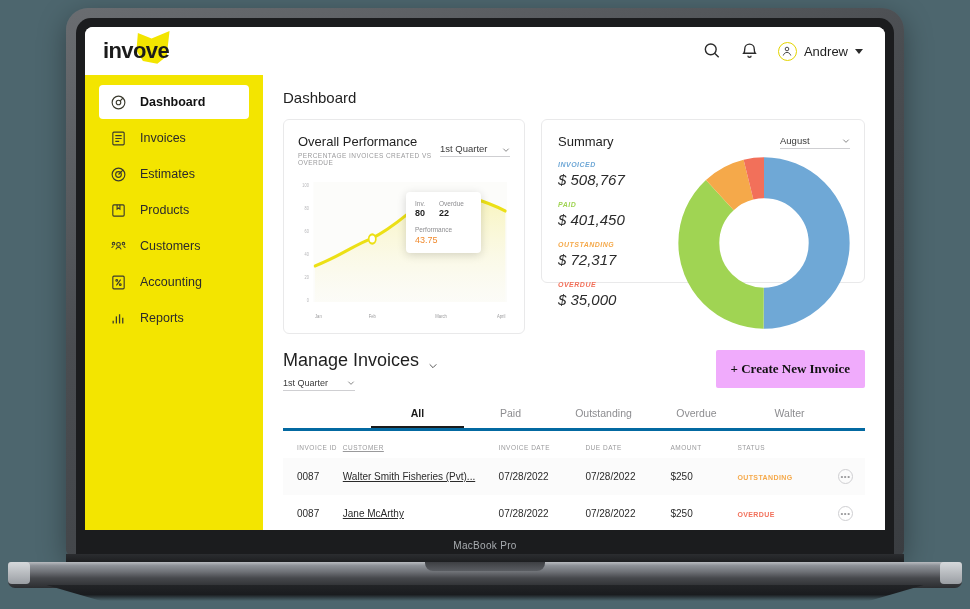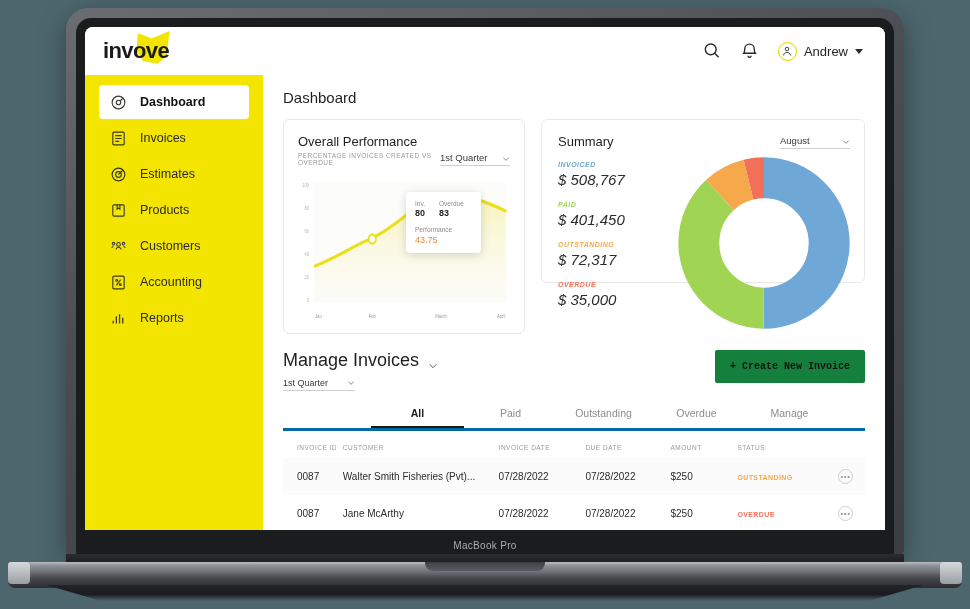--- a/index.html
+++ b/index.html
@@ -134,21 +134,21 @@
   .page-title { font-size: 15px; color: #1f1f1f; margin-bottom: 13px; }
 
   .cards-row { display: flex; gap: 16px; }
   .card {
     border: 1px solid #e9e9ea; border-radius: 6px;
     background: #fff;
   }
   .card-perf { width: 302px; height: 215px; padding: 14px 14px 6px 14px; }
   .card-sum  { flex: 1; height: 164px; padding: 14px 14px 6px 16px; }
 
-  .card-head { display: flex; align-items: flex-end; }
+  .card-head { display: flex; align-items: center; }
   .card-title { font-size: 13px; color: #1f1f1f; }
   .card-sub { font-size: 6.5px; color: #9a9a9c; letter-spacing: .45px; margin-top: 3px; }
   .dropdown {
     margin-left: auto; display: flex; align-items: center; gap: 10px;
     font-size: 9.5px; color: #3a3a3a; border-bottom: 1px solid #cfcfd2;
     padding-bottom: 2px; min-width: 70px; justify-content: space-between; cursor: pointer;
   }
   .chev { width: 8px; height: 8px; color: #6a6a6a; flex: none; }
 
   
@@ -177,45 +177,45 @@
   .invoices { margin-top: 16px; }
   .inv-head { display: flex; align-items: flex-start; }
   .inv-title-wrap { display: flex; align-items: center; gap: 9px; }
   .inv-title { font-size: 18px; color: #1f1f1f; }
   .inv-filter {
     display: flex; align-items: center; gap: 12px; margin-top: 7px;
     font-size: 9px; color: #3a3a3a; border-bottom: 1px solid #cfcfd2;
     width: 72px; justify-content: space-between; padding-bottom: 2px; cursor: pointer;
   }
   .create-btn {
-    margin-left: auto; background: #15803d; color: #121212;
-    font-size: 10px; font-weight: bold; border: none;
+    margin-left: auto; background: #f0abfc; color: #121212;
+    font-size: 13px; font-weight: bold; border: none;
     padding: 11px 15px; border-radius: 2px; cursor: pointer;
-    font-family: Liberation Mono, monospace;
+    font-family: Liberation Serif, serif;
   }
   .tabs {
     display: flex; gap: 0; margin-top: 16px;
     border-bottom: 3px solid #0369a1;
     padding-left: 88px;
   }
   .tab {
     font-size: 10.5px; color: #8d8d90; padding: 0 0 7px 0;
     width: 93px; text-align: center; cursor: pointer;
   }
   .tab.active { color: #1b1b1b; font-weight: bold; border-bottom: 2px solid #1b1b1b; }
 
   table { width: 100%; border-collapse: collapse; margin-top: 8px; }
   th {
     font-size: 6.5px; color: #9a9a9c; letter-spacing: .5px;
     text-align: left; font-weight: normal; padding: 5px 0 7px 0;
   }
   td { font-size: 10px; color: #2b2b2b; padding: 11px 0; }
   tbody tr.alt { background: #fbfbfb; }
   .col-id { width: 62px; padding-left: 14px !important; }
-  .col-cust { width: 172px; }
+  .col-cust { width: 172px; text-decoration: underline; }
   .col-idate { width: 92px; }
   .col-ddate { width: 90px; }
   .col-amt { width: 72px; }
   .col-status { width: 100px; }
   .col-act { width: 34px; text-align: right; padding-right: 12px !important; }
   .status { font-size: 7px; font-weight: bold; letter-spacing: .4px; }
   .dots {
     width: 15px; height: 15px; border-radius: 50%;
     border: 1px solid #cfcfd2; display: inline-flex;
     align-items: center; justify-content: center; cursor: pointer;
@@ -392,21 +392,21 @@
                   </svg>
 
                   <div class="tooltip">
                     <div class="tt-row">
                       <div>
                         <div class="tt-lbl">Inv.</div>
                         <div class="tt-val">80</div>
                       </div>
                       <div>
                         <div class="tt-lbl">Overdue</div>
-                        <div class="tt-val">83</div>
+                        <div class="tt-val">22</div>
                       </div>
                     </div>
                     <div class="tt-perf-lbl">Performance</div>
                     <div class="tt-perf-val">43.75</div>
                   </div>
                 </div>
               </section>
 
               <section class="card card-sum">
                 <div class="card-head">
@@ -475,21 +475,21 @@
                   </div>
                 </div>
                 <button class="create-btn">+ Create New Invoice</button>
               </div>
 
               <div class="tabs">
                 <div class="tab active">All</div>
                 <div class="tab">Paid</div>
                 <div class="tab">Outstanding</div>
                 <div class="tab">Overdue</div>
-                <div class="tab">Manage</div>
+                <div class="tab">Walter</div>
               </div>
 
               <table>
                 <thead>
                   <tr>
                     <th class="col-id">INVOICE ID</th>
                     <th class="col-cust">CUSTOMER</th>
                     <th class="col-idate">INVOICE DATE</th>
                     <th class="col-ddate">DUE DATE</th>
                     <th class="col-amt">AMOUNT</th>

